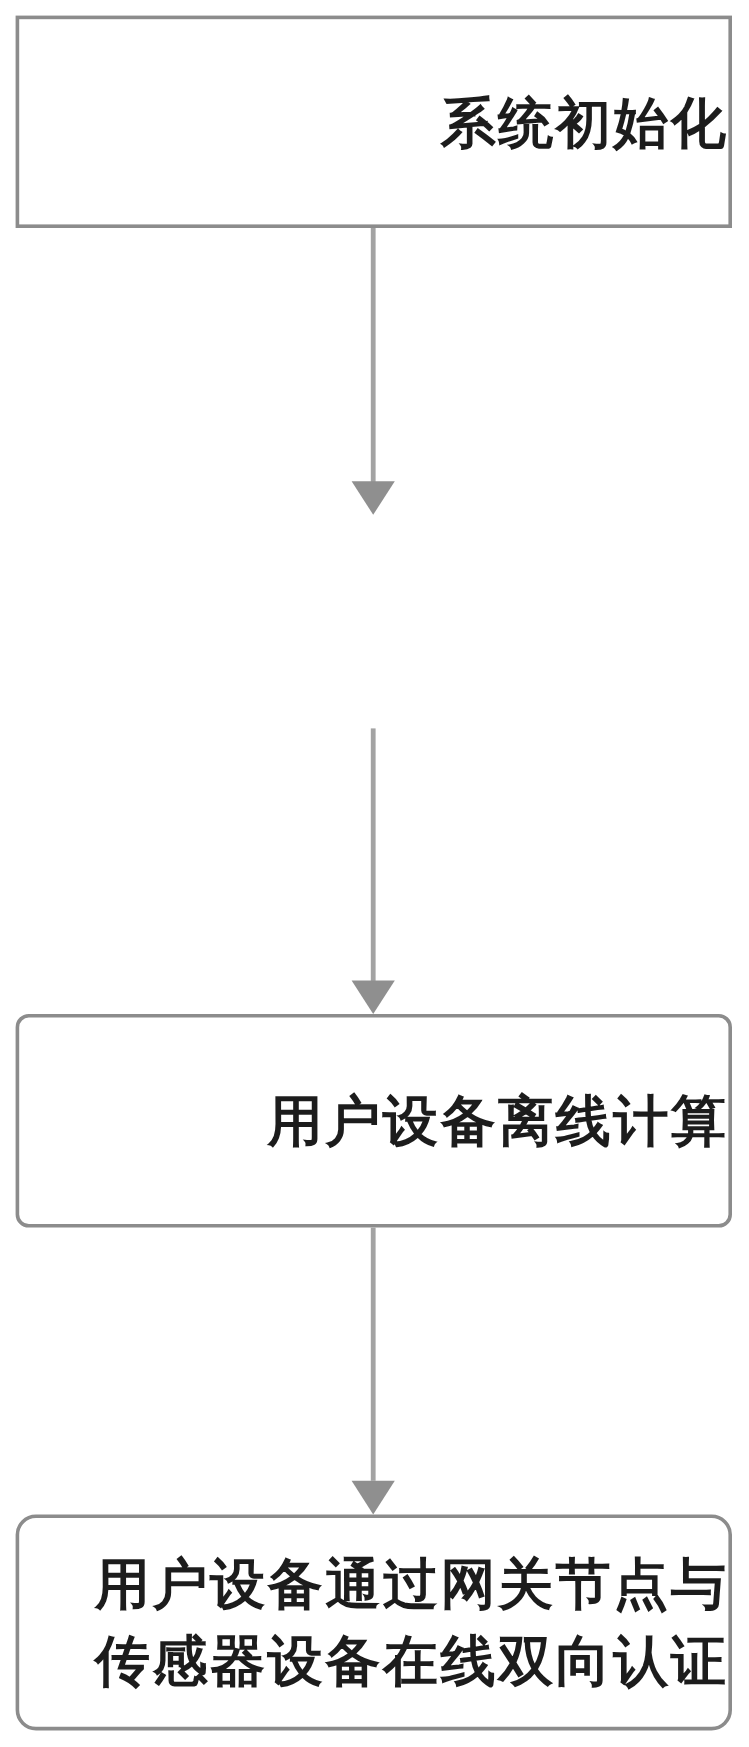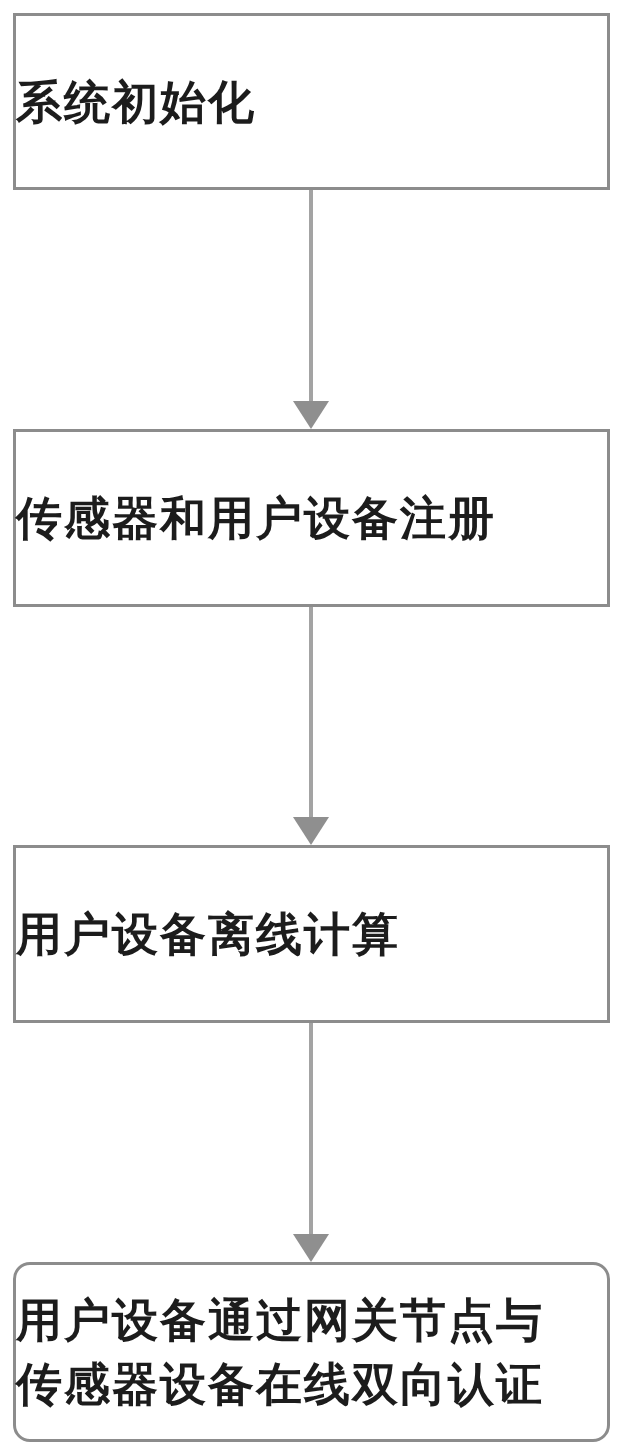--- a/index.html
+++ b/index.html
@@ -17,21 +17,21 @@
   }
   .flow-box {
     position: absolute;
     left: 13px;
     width: 597px;
     box-sizing: border-box;
     border: 3px solid #8c8c8c;
     background: #ffffff;
     display: flex;
     align-items: center;
-    justify-content: flex-start;
+    justify-content: flex-end;
     text-align: center;
   }
   .flow-label {
     color: #1c1c1c;
     font-size: 46px;
     font-weight: 700;
     letter-spacing: 2px;
     line-height: 64px;
     white-space: pre-line;
   }
@@ -43,21 +43,21 @@
   .arrow-head {
     position: absolute;
     width: 0;
     height: 0;
     border-left: 18px solid transparent;
     border-right: 18px solid transparent;
     border-top: 28px solid #8f8f8f;
   }
   #box-1 { top: 13px;   height: 177px; }
   #box-2 { top: 429px;  height: 178px; }
-  #box-3 { top: 845px;  height: 178px; }
+  #box-3 { top: 845px;  height: 178px; border-radius: 11px; }
   #box-4 { top: 1262px; height: 180px; border-radius: 17px; }
 
   #arrow-line-1 { left: 309px; top: 190px;  height: 212px; }
   #arrow-head-1 { left: 293px; top: 401px; }
   #arrow-line-2 { left: 309px; top: 607px;  height: 211px; }
   #arrow-head-2 { left: 293px; top: 817px; }
   #arrow-line-3 { left: 309px; top: 1023px; height: 211px; }
   #arrow-head-3 { left: 293px; top: 1234px; }
 </style>
 </head>
@@ -65,23 +65,20 @@
 
 <div id="canvas">
 
   <div id="box-1" class="flow-box">
     <span class="flow-label">系统初始化</span>
   </div>
 
   <div id="arrow-line-1" class="arrow-line"></div>
   <div id="arrow-head-1" class="arrow-head"></div>
 
-  <div id="box-2" class="flow-box">
-    <span class="flow-label">传感器和用户设备注册</span>
-  </div>
 
   <div id="arrow-line-2" class="arrow-line"></div>
   <div id="arrow-head-2" class="arrow-head"></div>
 
   <div id="box-3" class="flow-box">
     <span class="flow-label">用户设备离线计算</span>
   </div>
 
   <div id="arrow-line-3" class="arrow-line"></div>
   <div id="arrow-head-3" class="arrow-head"></div>

